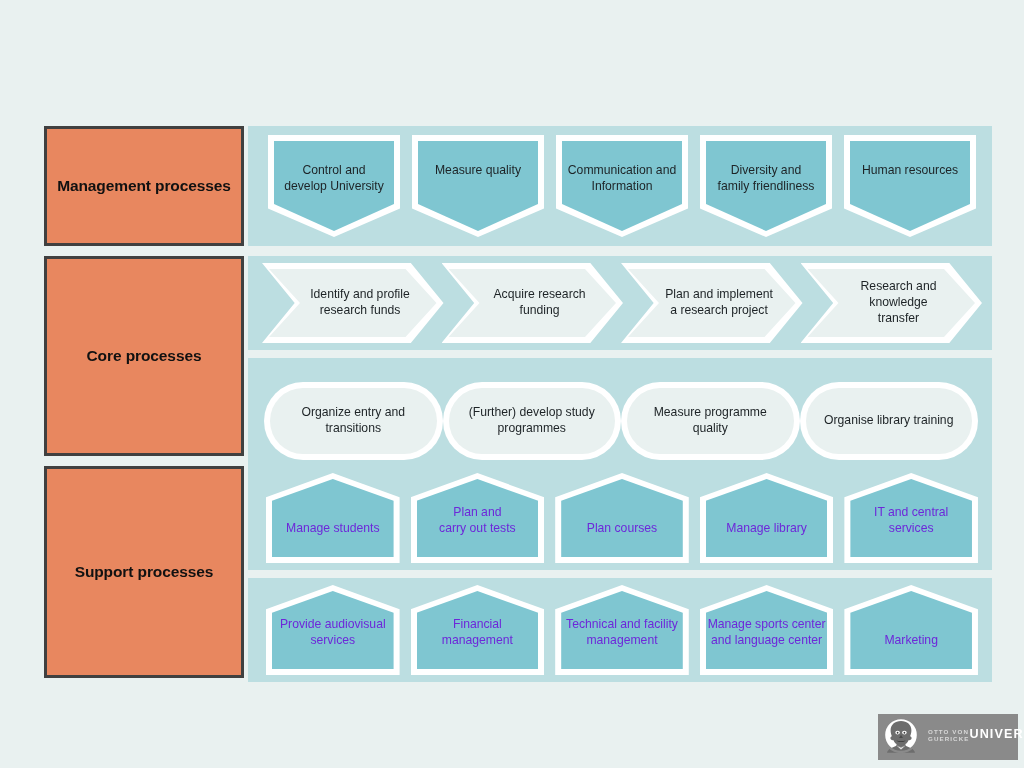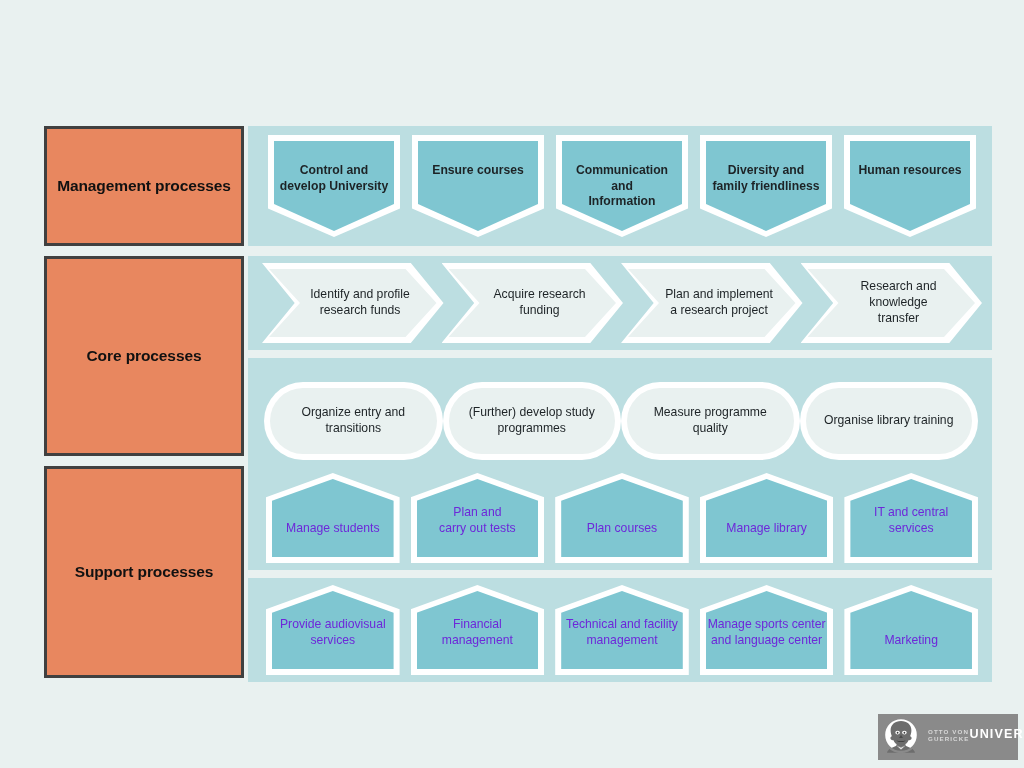--- a/index.html
+++ b/index.html
@@ -81,21 +81,20 @@
     padding: 8px 16px 8px 20px;
     gap: 12px;
   }
   .pent-down {
     flex: 1 1 0;
     position: relative;
     height: 102px;
     display: flex;
     align-items: flex-start;
     justify-content: center;
-    font-weight: bold;
   }
   .pent-down .outer {
     position: absolute;
     inset: 0;
     background: #ffffff;
     -webkit-clip-path: polygon(0% 0%, 100% 0%, 100% 72%, 50% 100%, 0% 72%);
     clip-path: polygon(0% 0%, 100% 0%, 100% 72%, 50% 100%, 0% 72%);
   }
   .pent-down .inner {
     position: absolute;
@@ -288,21 +287,21 @@
 
           <div class="pent-down">
             <div class="outer"></div>
             <div class="inner"></div>
             <div class="txt">Control and<br>develop University</div>
           </div>
 
           <div class="pent-down">
             <div class="outer"></div>
             <div class="inner"></div>
-            <div class="txt">Ensure courses</div>
+            <div class="txt">Measure quality</div>
           </div>
 
           <div class="pent-down">
             <div class="outer"></div>
             <div class="inner"></div>
             <div class="txt">Communication and<br>Information</div>
           </div>
 
           <div class="pent-down">
             <div class="outer"></div>

